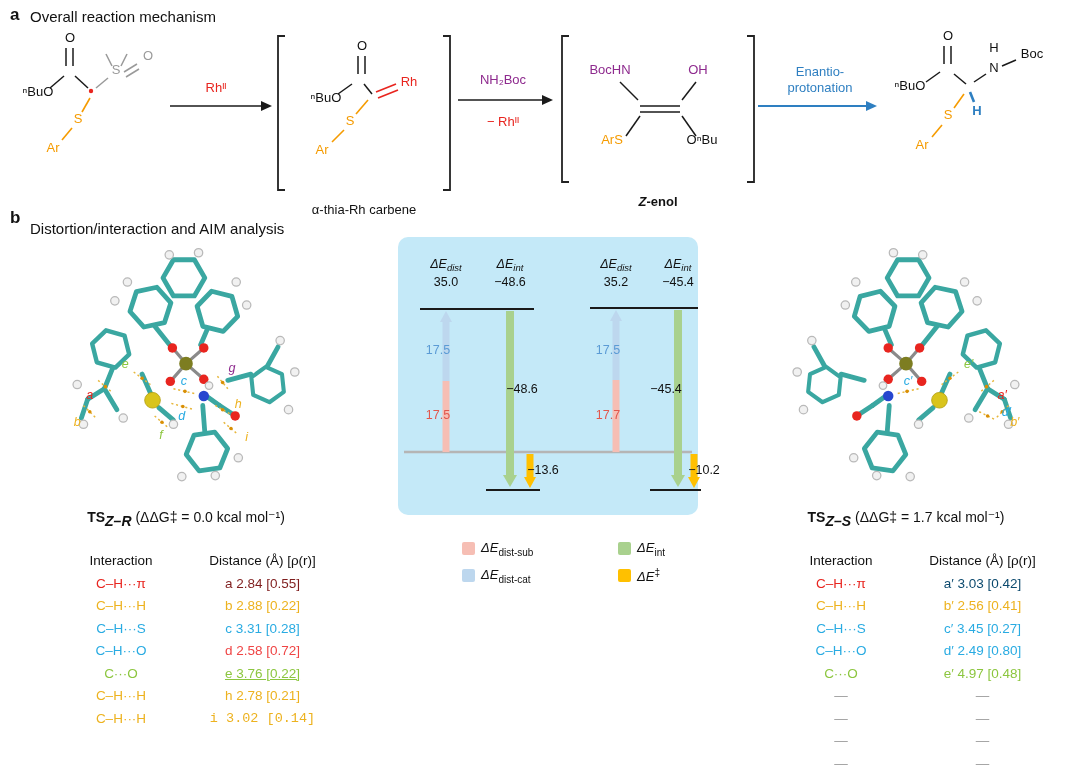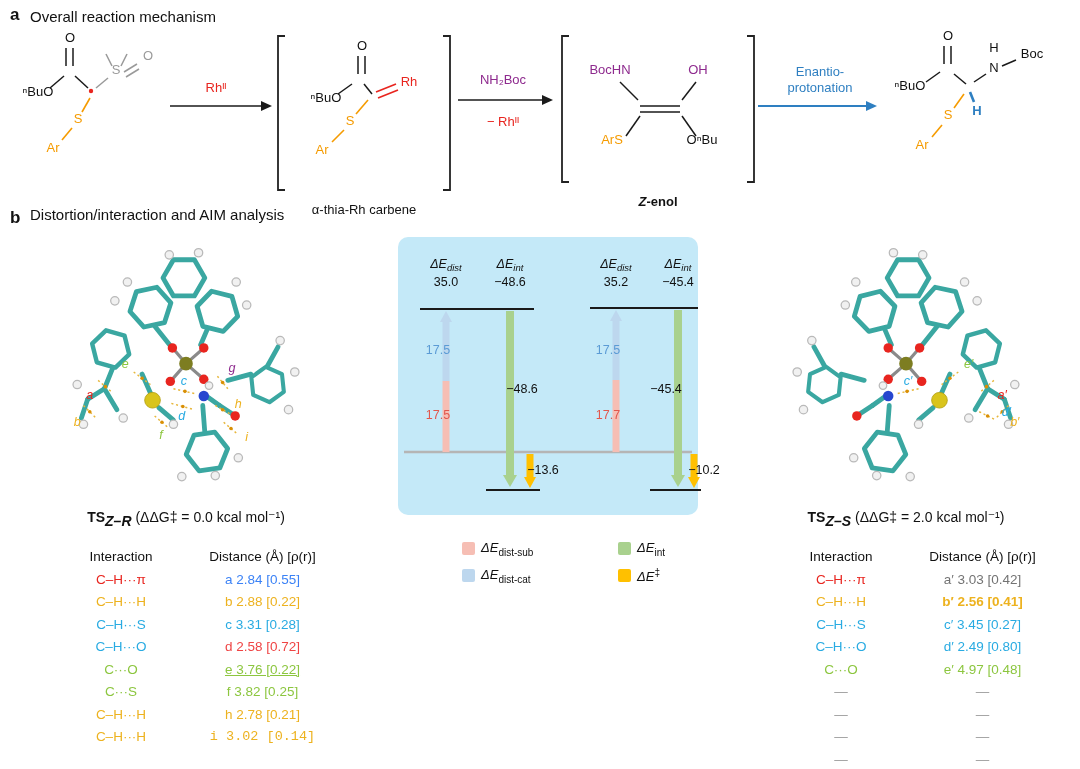--- a/index.html
+++ b/index.html
@@ -39,21 +39,21 @@
   
   .caption{font-size:14px;text-align:center}
   .tssub{font-style:italic;font-size:14px}
   
   .legend{display:grid;grid-template-columns:120px auto;row-gap:9px;column-gap:36px;font-size:13px}
   .leg-item{display:flex;align-items:center;gap:6px}
   .leg-item sub{font-size:10px}
   .leg-item sup{font-size:10px}
   
   .itable{font-size:13.5px}
-  .irow{display:flex;height:22.5px;align-items:center}
+  .irow{display:flex;height:22.5px;align-items:flex-end}
   .ihead{height:24px;color:#111}
   .irow .c1{width:118px;text-align:center}
   .irow .c2{width:165px;text-align:center}
 </style>
 </head>
 <body>
 
 <svg class="abs" width="0" height="0" style="left:0;top:0" aria-hidden="true">
   <defs>
     <polygon id="hex" points="20,0 10,17.3 -10,17.3 -20,0 -10,-17.3 10,-17.3"></polygon>
@@ -203,21 +203,21 @@
   <text class="ctext" x="110" y="48">N</text>
   <line class="cbond" x1="118" y1="42" x2="132" y2="36"></line>
   <text class="ctext" x="148" y="34">Boc</text>
   <line x1="80" y1="70" x2="70" y2="84" stroke-width="1.6" stroke="#f59b00"></line>
   <text class="ctext" x="64" y="95" style="color: rgb(245, 155, 0); fill: rgb(245, 155, 0);">S</text>
   <line x1="58" y1="101" x2="48" y2="113" stroke-width="1.6" stroke="#f59b00"></line>
   <text class="ctext" x="38" y="125" style="color: rgb(245, 155, 0); fill: rgb(245, 155, 0);">Ar</text>
 </svg>
 
 <span class="abs panel-label" style="left:10px;top:208px">b</span>
-<span class="abs panel-title" style="left:30px;top:206px">Distortion/interaction and AIM analysis</span>
+<span class="abs panel-title" style="left:30px;top:220px">Distortion/interaction and AIM analysis</span>
 
 <svg class="abs" style="left:50px;top:236px" width="272" height="272" viewBox="0 0 260 260">
   <use href="#molCore"></use>
   <g>
     <line class="ibond" x1="46" y1="138" x2="60" y2="150"></line>
       <circle class="bcp" cx="53" cy="144" r="1.7"></circle>
     <line class="ibond" x1="32" y1="162" x2="44" y2="174"></line>
       <circle class="bcp" cx="38" cy="168" r="1.7"></circle>
     <line class="ibond" x1="118" y1="146" x2="140" y2="151"></line>
       <circle class="bcp" cx="129" cy="148.5" r="1.7"></circle>
@@ -333,74 +333,70 @@
     <line class="ibond" x1="180" y1="130" x2="164" y2="142"></line>
       <circle class="bcp" cx="172" cy="136" r="1.7"></circle>
   </g>
   <text class="mlab" x="222" y="156" style="color: rgb(232, 37, 31); fill: rgb(232, 37, 31);">a′</text>
   <text class="mlab" x="234" y="182" style="color: rgb(237, 178, 31); fill: rgb(237, 178, 31);">b′</text>
   <text class="mlab" x="132" y="142" style="color: rgb(41, 171, 226); fill: rgb(41, 171, 226);">c′</text>
   <text class="mlab" x="226" y="172" style="color: rgb(41, 171, 226); fill: rgb(41, 171, 226);">d′</text>
   <text class="mlab" x="190" y="126" style="color: rgb(140, 198, 63); fill: rgb(140, 198, 63);">e′</text>
 </svg>
 <div class="abs caption" style="left:770px;top:509px;width:272px">
-  <b><span>TS</span><sub class="tssub">Z–S</sub></b><span> (ΔΔG‡ = 2.0 kcal mol⁻¹)</span>
+  <b><span>TS</span><sub class="tssub">Z–S</sub></b><span> (ΔΔG‡ = 1.7 kcal mol⁻¹)</span>
 </div>
 
 <div class="itable abs" style="left:62px;top:544px">
   <div class="irow ihead">
     <span class="c1">Interaction</span>
     <span class="c2">Distance (Å) [ρ(r)]</span>
   </div>
   <div class="irow">
       <span class="c1" style="color: rgb(232, 37, 31); fill: rgb(232, 37, 31);">C–H···π</span>
-      <span class="c2" style="color: #3b82f6; fill: rgb(232, 37, 31);">a 2.84 [0.55]</span>
+      <span class="c2" style="color: #7f1d1d; fill: rgb(232, 37, 31);">a 2.84 [0.55]</span>
     </div>
     <div class="irow">
       <span class="c1" style="color: rgb(237, 178, 31); fill: rgb(237, 178, 31);">C–H···H</span>
       <span class="c2" style="color: rgb(237, 178, 31); fill: rgb(237, 178, 31);">b 2.88 [0.22]</span>
     </div>
     <div class="irow">
       <span class="c1" style="color: rgb(41, 171, 226); fill: rgb(41, 171, 226);">C–H···S</span>
       <span class="c2" style="color: rgb(41, 171, 226); fill: rgb(41, 171, 226);">c 3.31 [0.28]</span>
     </div>
     <div class="irow">
       <span class="c1" style="color: rgb(41, 171, 226); fill: rgb(41, 171, 226);">C–H···O</span>
       <span class="c2" style="color: #ef4444; fill: rgb(41, 171, 226);">d 2.58 [0.72]</span>
     </div>
     <div class="irow">
       <span class="c1" style="color: rgb(140, 198, 63); fill: rgb(140, 198, 63);">C···O</span>
       <span class="c2" style="color: rgb(140, 198, 63); fill: rgb(140, 198, 63); text-decoration: underline;">e 3.76 [0.22]</span>
-    </div>
-    <div class="irow">
-      <span class="c1" style="color: rgb(140, 198, 63); fill: rgb(140, 198, 63);">C···S</span>
-      <span class="c2" style="color: rgb(140, 198, 63); fill: rgb(140, 198, 63);">f 3.82 [0.25]</span>
     </div>
     <div class="irow">
       <span class="c1" style="color: rgb(237, 178, 31); fill: rgb(237, 178, 31);">C–H···H</span>
       <span class="c2" style="color: rgb(237, 178, 31); fill: rgb(237, 178, 31);">h 2.78 [0.21]</span>
     </div>
     <div class="irow">
       <span class="c1" style="color: rgb(237, 178, 31); fill: rgb(237, 178, 31);">C–H···H</span>
       <span class="c2" style="color: rgb(237, 178, 31); fill: rgb(237, 178, 31); font-family: Liberation Mono, monospace;">i 3.02 [0.14]</span>
     </div>
 </div>
 
 <div class="itable abs" style="left:782px;top:544px">
   <div class="irow ihead">
     <span class="c1">Interaction</span>
     <span class="c2">Distance (Å) [ρ(r)]</span>
   </div>
   <div class="irow">
       <span class="c1" style="color: rgb(232, 37, 31); fill: rgb(232, 37, 31);">C–H···π</span>
-      <span class="c2" style="color: #737373; fill: rgb(232, 37, 31);">a′ 3.03 [0.42]</span>
+      <span class="c2" style="color: #0c4a6e; fill: rgb(232, 37, 31);">a′ 3.03 [0.42]</span>
     </div>
     <div class="irow">
       <span class="c1" style="color: rgb(237, 178, 31); fill: rgb(237, 178, 31);">C–H···H</span>
-      <span class="c2" style="color: rgb(237, 178, 31); fill: rgb(237, 178, 31); font-weight: bold;">b′ 2.56 [0.41]</span>
+      <span class="c2" style="color: rgb(237, 178, 31); fill: rgb(237, 178, 31);">b′ 2.56 [0.41]</span>
     </div>
     <div class="irow">
       <span class="c1" style="color: rgb(41, 171, 226); fill: rgb(41, 171, 226);">C–H···S</span>
       <span class="c2" style="color: rgb(41, 171, 226); fill: rgb(41, 171, 226);">c′ 3.45 [0.27]</span>
     </div>
     <div class="irow">
       <span class="c1" style="color: rgb(41, 171, 226); fill: rgb(41, 171, 226);">C–H···O</span>
       <span class="c2" style="color: rgb(41, 171, 226); fill: rgb(41, 171, 226);">d′ 2.49 [0.80]</span>
     </div>
     <div class="irow">

